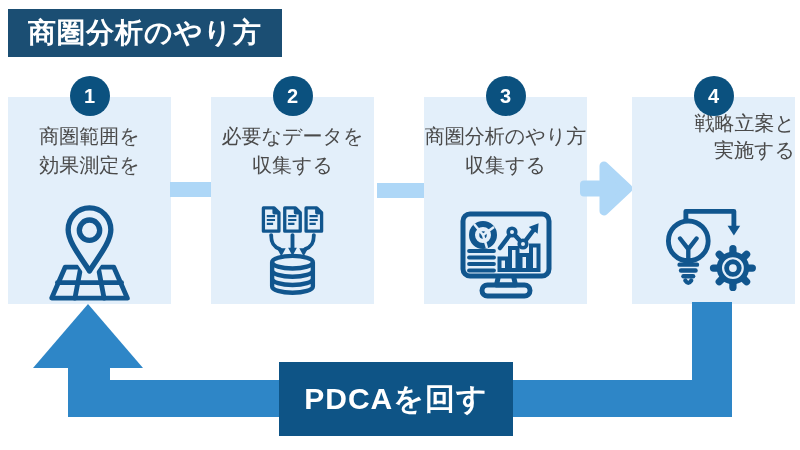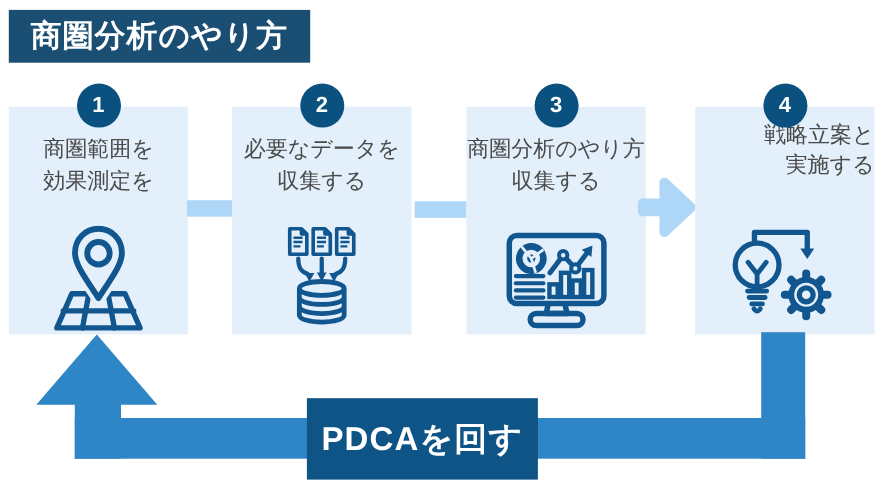--- a/index.html
+++ b/index.html
@@ -34,21 +34,21 @@
 
   
   .conn-bar{position:absolute;height:15px;background:#aed7f7;}
   .conn-bar-a{left:170px;top:182px;width:41px;}
   .conn-bar-b{left:377px;top:183px;width:47px;}
   .conn-arrow{position:absolute;left:579px;top:160px;width:54px;height:58px;}
 
   
   .loop-svg{position:absolute;left:0;top:300px;width:800px;height:150px;}
   .pdca-banner{
-    position:absolute;left:279px;top:362px;width:210px;height:74px;background:#0e5486;
+    position:absolute;left:279px;top:362px;width:234px;height:74px;background:#0e5486;
     display:flex;align-items:center;justify-content:center;
   }
   .pdca-banner span{color:#ffffff;font-size:30px;font-weight:700;letter-spacing:1px;}
 </style>
 </head>
 <body>
 
 <div class="canvas">
 
   <div class="title-box">

